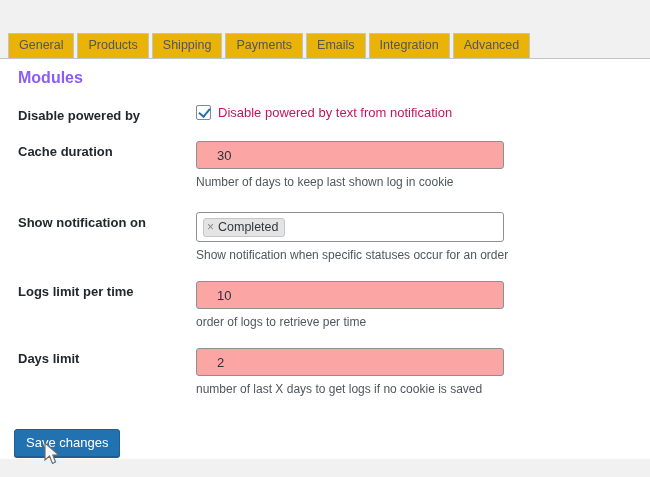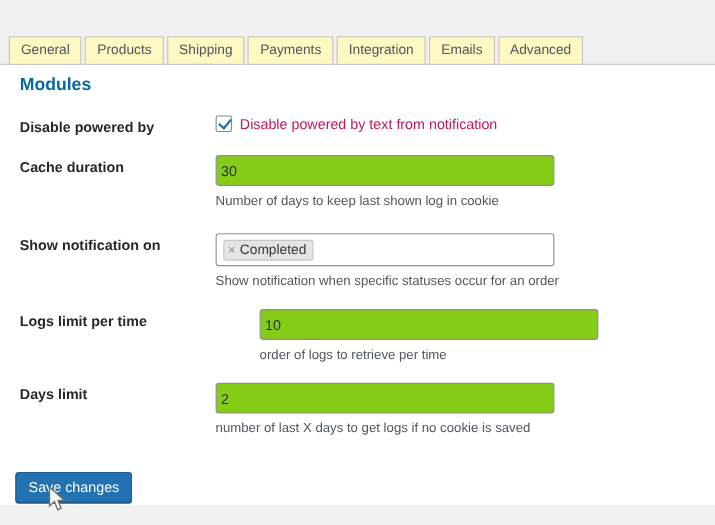--- a/index.html
+++ b/index.html
@@ -34,21 +34,21 @@
     content: "";
     position: absolute;
     left: -8px; right: 0; bottom: 0;
     height: 1px;
     background: #c3c4c7;
   }
   .tab {
     position: relative;
     z-index: 2;
     padding: 5px 10px 6px 10px;
-    background: #fef9c3;
+    background: #eab308;
     border: 1px solid #c3c4c7;
     border-bottom: 1px solid #c3c4c7;
     font-size: 12.5px;
     color: #50575e;
     line-height: 13px;
     white-space: nowrap;
     cursor: pointer;
   }
 
   
@@ -59,21 +59,21 @@
     width: 650px;
     height: 400px;
     background: #ffffff;
   }
   .section-title {
     position: absolute;
     left: 18px;
     top: 10px;
     font-size: 16px;
     font-weight: bold;
-    color: #0369a1;
+    color: #8b5cf6;
   }
 
   .form {
     position: absolute;
     top: 46px;
     left: 0;
     width: 634px;
   }
   .row {
     position: relative;
@@ -114,22 +114,22 @@
     border-bottom: 2px solid #2271b1;
     transform: rotate(40deg);
   }
   .check-label { font-size: 13px; color: #be185d; }
 
   .text-input {
     width: 308px;
     height: 28px;
     border: 1px solid #8c8f94;
     border-radius: 3px;
-    background: #84cc16;
-    padding: 0 4px;
+    background: #fca5a5;
+    padding: 0 20px;
     font-family: "Liberation Sans", sans-serif;
     font-size: 13px;
     color: #2c3338;
     line-height: 26px;
   }
   .hint {
     font-size: 12px;
     color: #50575e;
     margin-top: 6px;
   }
@@ -201,22 +201,22 @@
 </head>
 <body>
 
 <div class="page">
 
   <div class="tabbar">
     <div class="tab"><span>General</span></div>
     <div class="tab"><span>Products</span></div>
     <div class="tab"><span>Shipping</span></div>
     <div class="tab"><span>Payments</span></div>
+    <div class="tab"><span>Emails</span></div>
     <div class="tab"><span>Integration</span></div>
-    <div class="tab"><span>Emails</span></div>
     <div class="tab"><span>Advanced</span></div>
 
   </div>
 
   <div class="panel">
 
     <div class="section-title">Modules</div>
 
     <div class="form">
 
@@ -244,21 +244,21 @@
           <div class="tag-box">
             <span class="tag">
               <span class="x">×</span>
               <span>Completed</span>
             </span>
           </div>
           <div class="hint">Show notification when specific statuses occur for an order</div>
         </div>
       </div>
 
-      <div class="row" style="margin-bottom:19px;gap:40px;">
+      <div class="row" style="margin-bottom:19px;">
         <div class="label">Logs limit per time</div>
         <div class="field">
           <input class="text-input" type="text" value="10" style="">
           <div class="hint">order of logs to retrieve per time</div>
         </div>
       </div>
 
       <div class="row">
         <div class="label">Days limit</div>
         <div class="field">

